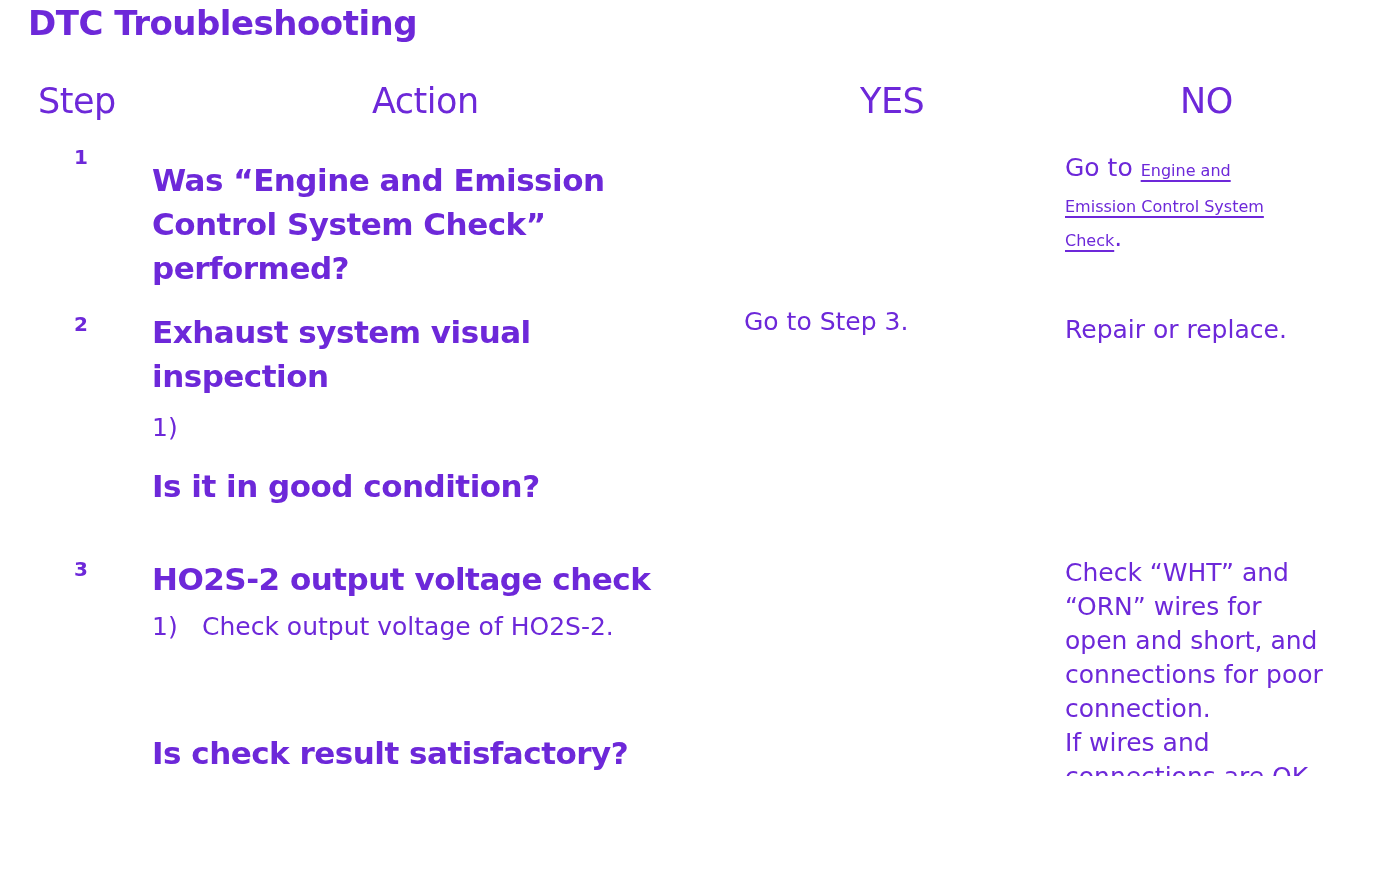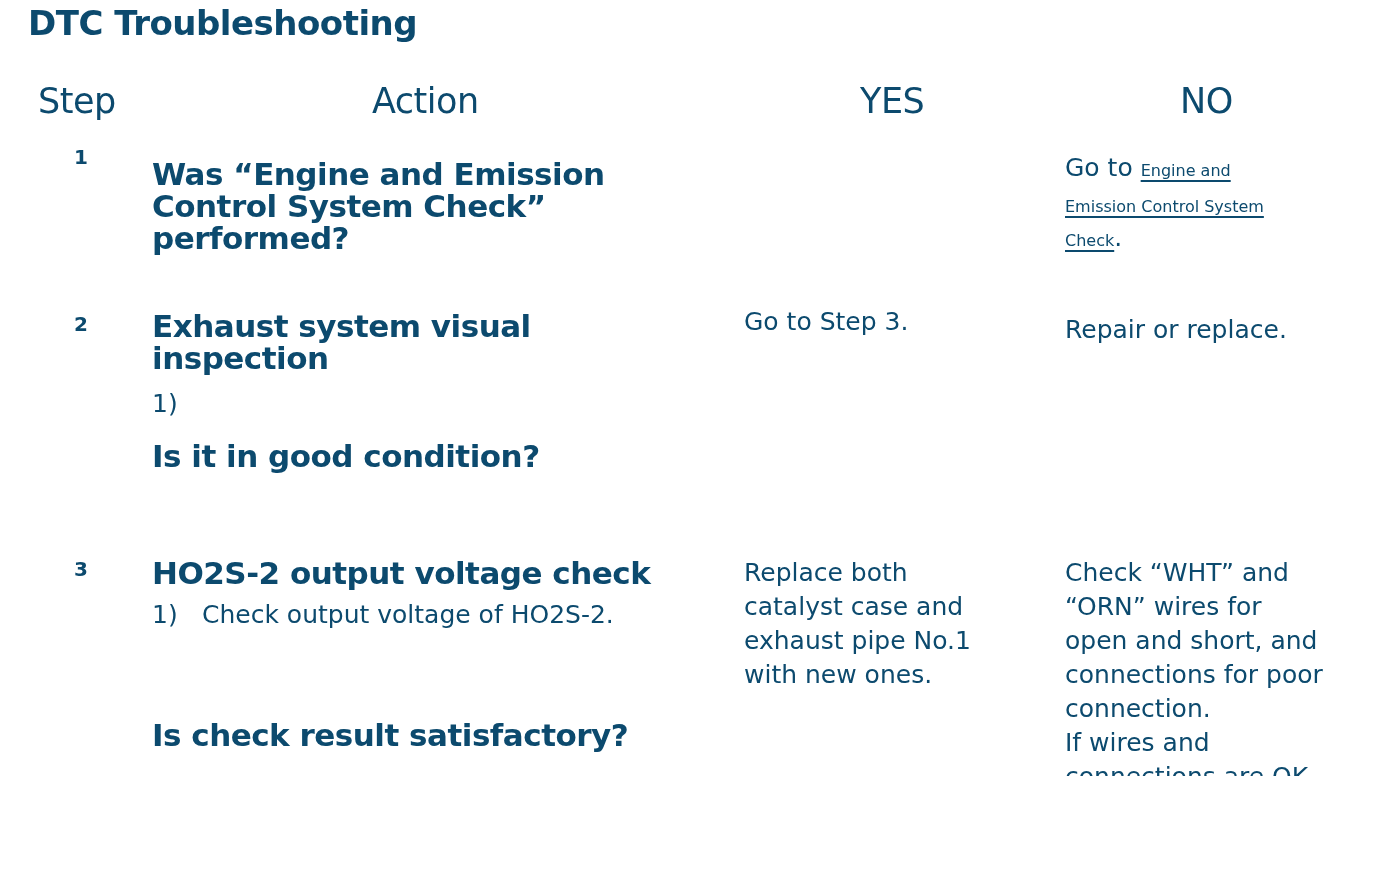--- a/index.html
+++ b/index.html
@@ -1,31 +1,31 @@
 <!DOCTYPE html>
 <html><head>
 <meta charset="utf-8">
 <style>
   html,body{margin:0;padding:0;background:#ffffff;}
   #page{
     position:relative; width:1392px; height:776px; overflow:hidden;
-    background:#ffffff; color:#0c4a6e;
+    background:#ffffff; color:#6d28d9;
     font-family:"DejaVu Sans","Liberation Sans",sans-serif;
   }
   .abs{position:absolute;}
   #title{left:28px; top:3px; font-size:34px; font-weight:bold; letter-spacing:-0.5px;}
   .hdr{top:81px; font-size:35px; font-weight:normal; letter-spacing:-0.5px;}
   #h-step{left:38px;} #h-action{left:372px;} #h-yes{left:860px;} #h-no{left:1180px;}
 
   .stepnum{left:74px; font-size:20px; font-weight:bold; line-height:20px;}
   #s1{top:147px;} #s2{top:314px;} #s3{top:559px;}
 
   .action{left:152px; width:590px;}
   #a1{top:158px;} #a2{top:310px;} #a3{top:557px;}
-  .boldtxt{font-size:31px; font-weight:bold; line-height:32px; letter-spacing:-0.5px; white-space:pre-line;}
+  .boldtxt{font-size:31px; font-weight:bold; line-height:44px; letter-spacing:-0.5px; white-space:pre-line;}
   .list{display:flex; font-size:25px; line-height:34px;}
   #a2 .list{margin-top:13px;} #a3 .list{margin-top:9px;}
   .marker{flex:0 0 50px;}
   .ltext{white-space:pre-line;}
   #a2 .question{margin-top:19px;} #a3 .question{margin-top:87px;}
 
   .cell{font-size:25px; line-height:34px; white-space:pre-line;}
   #y1{left:744px; top:149px; width:300px;}
   #y2{left:744px; top:305px; width:300px;}
   #y3{left:744px; top:556px; width:300px;}
@@ -76,24 +76,20 @@
 
   <div id="s3" class="abs stepnum">3</div>
   <div id="a3" class="abs action">
     <div class="boldtxt">HO2S-2 output voltage check</div>
     <div class="list">
       <span class="marker">1)</span>
       <span class="ltext">Check output voltage of HO2S-2.</span>
     </div>
     <div class="boldtxt question">Is check result satisfactory?</div>
   </div>
-  <div id="y3" class="abs cell">Replace both
-catalyst case and
-exhaust pipe No.1
-with new ones.</div>
   <div id="n3" class="abs cell">Check “WHT” and
 “ORN” wires for
 open and short, and
 connections for poor
 connection.
 If wires and
 connections are OK,
 replace HO2S-2.</div>
 
 </div>

